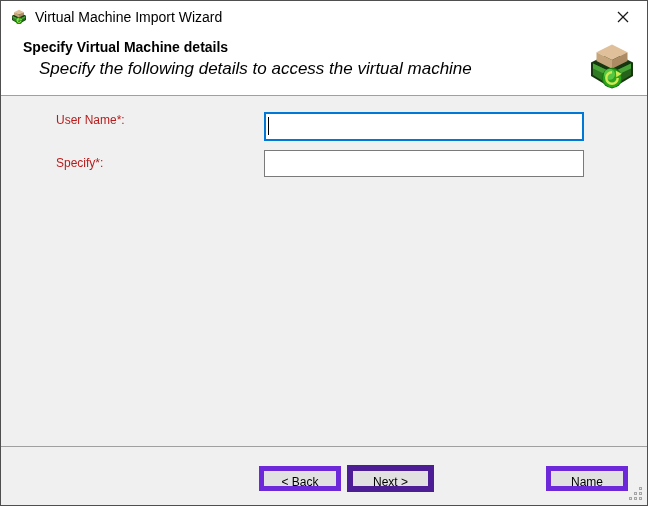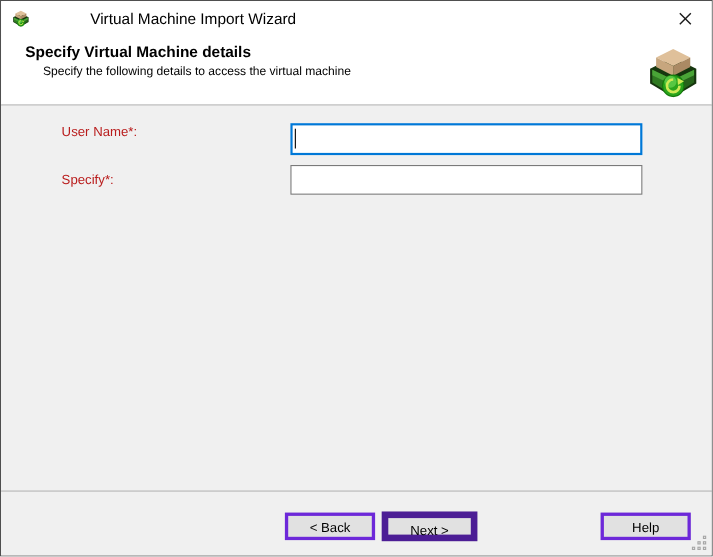--- a/index.html
+++ b/index.html
@@ -15,21 +15,20 @@
     overflow: hidden;
   }
   
   .titlebar {
     position: absolute;
     top: 0; left: 0; right: 0;
     height: 31px;
     background: #ffffff;
     display: flex;
     align-items: center;
-    gap: 47px;
   }
   .titlebar-icon { margin-left: 10px; width: 16px; height: 16px; flex: 0 0 auto; }
   .titlebar-text {
     margin-left: 8px;
     font-size: 14px;
     color: #000000;
     white-space: nowrap;
   }
   .close-btn {
     position: absolute;
@@ -47,21 +46,22 @@
   }
   .header-title {
     position: absolute;
     left: 22px; top: 7px;
     font-size: 14px;
     font-weight: bold;
   }
   .header-subtitle {
     position: absolute;
     left: 38px; top: 27px;
-    font-size: 11px;
+    font-size: 17px;
+    font-style: italic;
   }
   .header-icon {
     position: absolute;
     right: 11px; top: 11px;
     width: 48px; height: 48px;
   }
   .divider-top {
     position: absolute;
     top: 94px; left: 0; right: 0;
     height: 1px;
@@ -120,21 +120,21 @@
   .footer {
     position: absolute;
     top: 446px; left: 0; right: 0; bottom: 0;
     background: #f0f0f0;
   }
   .btn {
     position: absolute;
     top: 19px;
     height: 25px;
     background: #e1e1e1;
-    border: 3px solid #6d28d9;
+    border: 5px solid #6d28d9;
     font-family: "Liberation Sans", sans-serif;
     font-size: 12px;
     color: #000000;
     text-align: center;
     line-height: 22px;
     cursor: pointer;
     padding: 0;
   }
   .btn-back   { left: 258px; width: 82px; }
   .btn-next   { left: 346px; width: 87px; top: 18px; height: 27px; border: 6px solid #4c1d95; }
@@ -199,21 +199,21 @@
     <input class="text-input input-username" type="text" value="" style="">
     <div class="caret"></div>
     <label class="field-label label-password">Specify*:</label>
     <input class="text-input input-password" type="text" value="" style="">
   </div>
 
   <div class="divider-bottom"></div>
   <div class="footer">
     <button class="btn btn-back">&lt; Back</button>
     <button class="btn btn-next">Next &gt;</button>
-    <button class="btn btn-help">Help</button>
+    <button class="btn btn-help">Name</button>
     <svg class="resize-grip" viewBox="0 0 16 16" aria-hidden="true">
       <rect x="11" y="1" width="3" height="3" fill="#a6a6a6"></rect>
       <rect x="6" y="6" width="3" height="3" fill="#a6a6a6"></rect>
       <rect x="11" y="6" width="3" height="3" fill="#a6a6a6"></rect>
       <rect x="1" y="11" width="3" height="3" fill="#a6a6a6"></rect>
       <rect x="6" y="11" width="3" height="3" fill="#a6a6a6"></rect>
       <rect x="11" y="11" width="3" height="3" fill="#a6a6a6"></rect>
       <rect x="12" y="2" width="1" height="1" fill="#e8e8e8"></rect>
       <rect x="7" y="7" width="1" height="1" fill="#e8e8e8"></rect>
       <rect x="12" y="7" width="1" height="1" fill="#e8e8e8"></rect>

